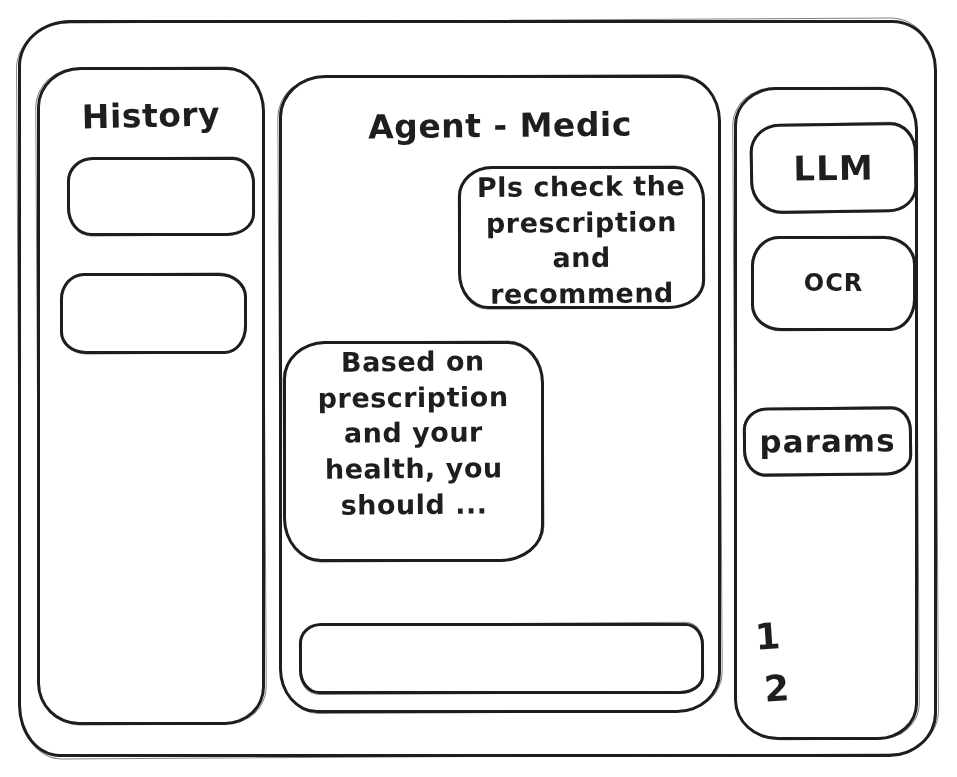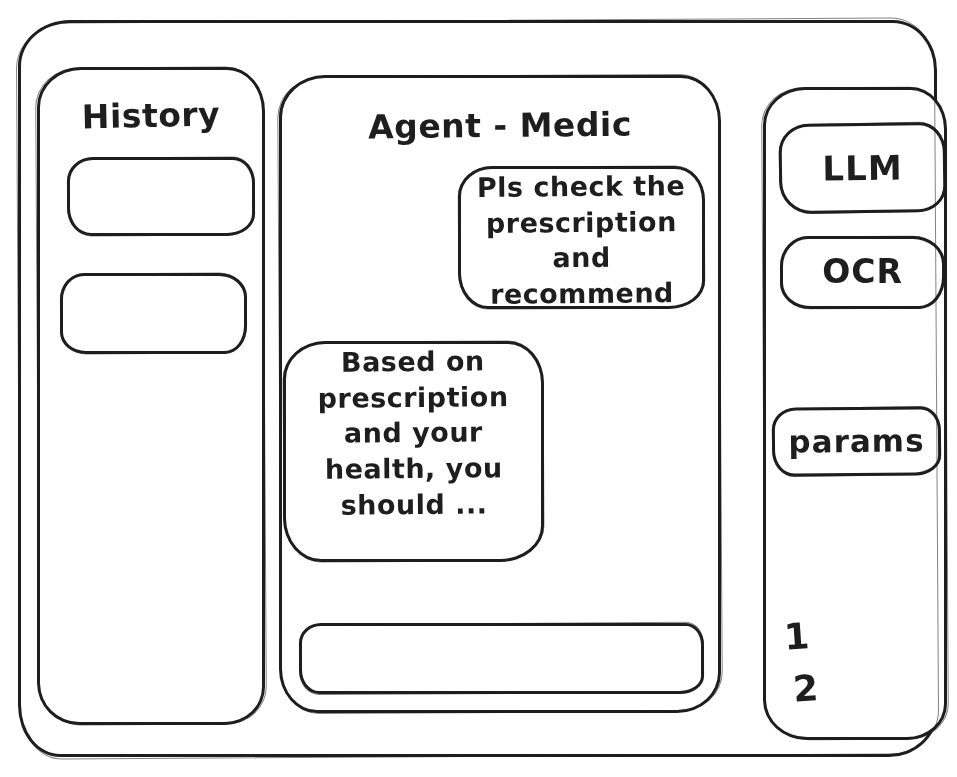--- a/index.html
+++ b/index.html
@@ -36,21 +36,21 @@
   }
   .panel-history {
     left: 16px; top: 44px; width: 228px; height: 658px;
     border-radius: 44px 38px 40px 42px / 40px 44px 38px 42px;
   }
   .panel-chat {
     left: 258px; top: 52px; width: 442px; height: 638px;
     border-radius: 46px 40px 44px 38px / 42px 46px 40px 44px;
   }
   .panel-tools {
-    left: 742px; top: 64px; width: 184px; height: 653px;
+    left: 713px; top: 64px; width: 184px; height: 653px;
     border-radius: 42px 36px 40px 44px / 38px 42px 36px 40px;
   }
   .hand {
     font-family: "DejaVu Sans", "Liberation Sans", sans-serif;
     color: var(--ink);
     letter-spacing: 0.5px;
   }
   .panel-title {
     position: absolute;
     left: 0; right: 0;
@@ -121,23 +121,23 @@
     padding: 4px 10px;
     color: var(--ink);
   }
   .tool-llm {
     left: 13px; top: 33px; width: 167px; height: 90px;
     border-radius: 30px 26px 28px 32px / 28px 30px 26px 32px;
     font-size: 34px;
     transform: rotate(-0.8deg);
   }
   .tool-ocr {
-    left: 14px; top: 146px; width: 165px; height: 73px;
+    left: 14px; top: 146px; width: 165px; height: 95px;
     border-radius: 28px 32px 26px 30px / 30px 28px 32px 26px;
-    font-size: 33px;
+    font-size: 24px;
   }
   .tool-params {
     left: 6px; top: 317px; width: 169px; height: 69px;
     border-radius: 24px 20px 26px 22px / 22px 24px 20px 26px;
     transform: rotate(-0.5deg);
   }
   .tool-doc {
     left: 11px; top: 424px; width: 170px; height: 122px;
     border-radius: 32px 28px 30px 34px / 30px 32px 28px 34px;
   }

